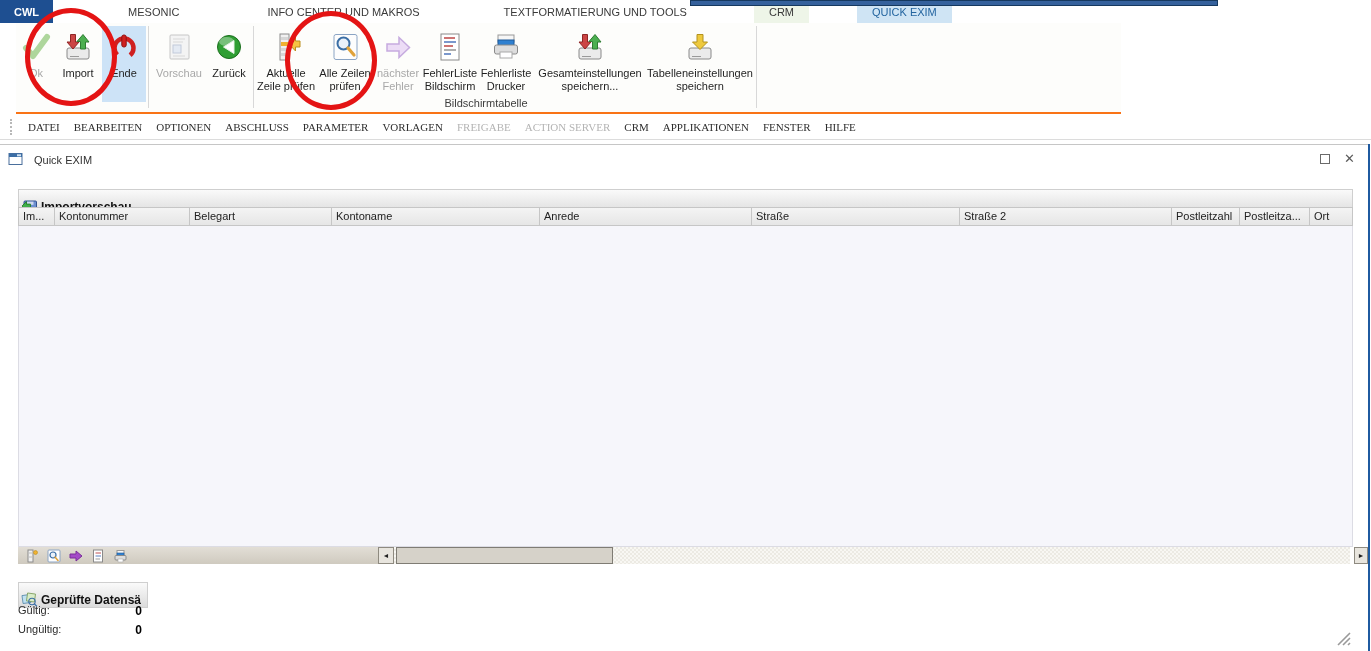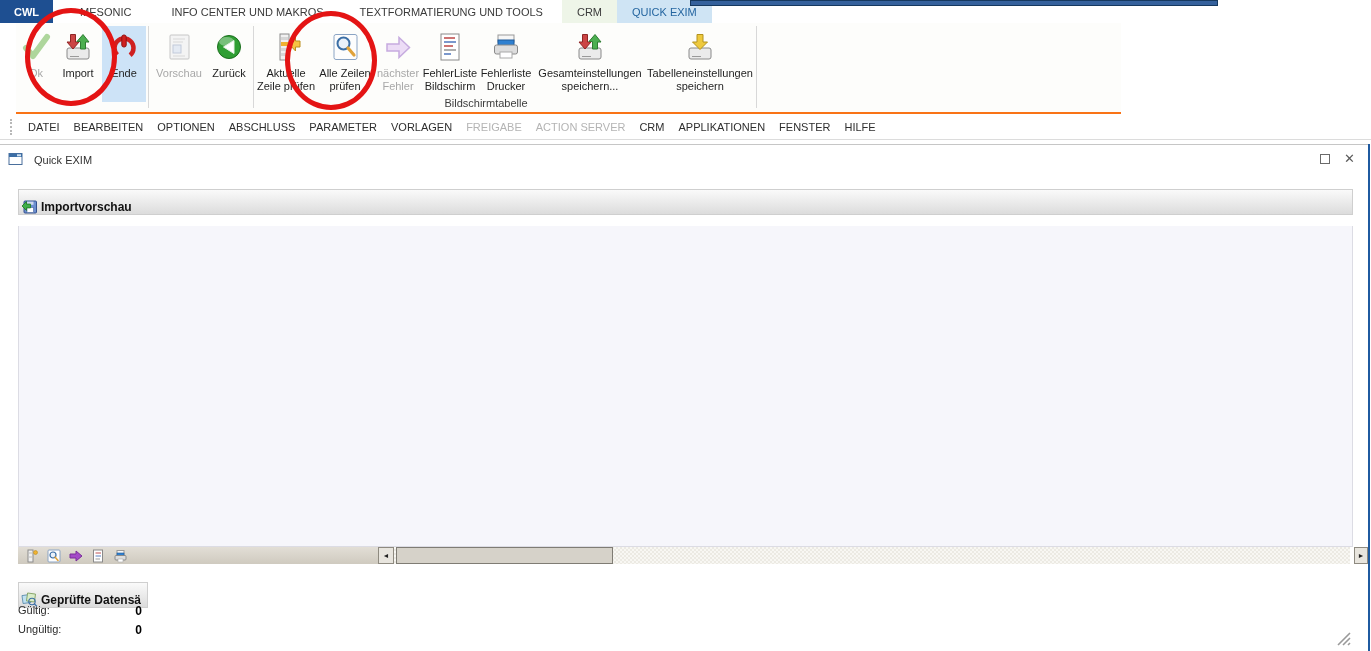--- a/index.html
+++ b/index.html
@@ -1,21 +1,21 @@
 <!DOCTYPE html>
 <html><head>
 <meta charset="utf-8">
 <style>
   * { margin:0; padding:0; box-sizing:border-box; }
   html,body { width:1371px; height:651px; background:#fff; overflow:hidden;
               font-family:"Liberation Sans", sans-serif; font-size:11px; color:#2b2b2b; }
   .abs { position:absolute; }
 
   
-  .tabstrip { top:0; left:0; width:1371px; height:23px; display:flex; align-items:stretch; background:#fff; }
+  .tabstrip { top:0; left:0; width:1371px; height:23px; display:flex; align-items:stretch; background:#fff;gap:48px; }
   .tab { display:flex; align-items:center; padding:0 15px; color:#3a3a3a; cursor:default; white-space:nowrap; }
   .tab-cwl { background:#1e4f91; color:#fff; font-weight:bold; padding:0 14px; }
   .tab-crm { background:#eef5e8; }
   .tab-active { background:#cfe4f4; color:#2566a0; }
   .topbar-blue { top:0; left:690px; width:528px; height:6px; background:#35619c; border:1px solid #16395f; }
 
   
   .ribbon { top:23px; left:0; width:1105px; height:91px; background:#fdfdfb; border-bottom:2px solid #f97316;margin-left:16px; }
   .ribbon-row { position:absolute; top:3px; left:2px; display:flex; align-items:flex-start; }
   .rbtn { display:flex; flex-direction:column; align-items:center; padding-top:4px; min-height:76px; }
@@ -25,21 +25,21 @@
   .rbtn.highlight { background:#cde3f7; }
   .rsep { width:1px; background:#d8d8d8; height:82px; margin:0 2px; align-self:flex-start; }
   .w36{width:36px}.w48{width:48px}.w44{width:44px}.w56{width:56px}.w60{width:60px}.w58{width:58px}
   .w48b{width:48px}.w108{width:108px}.w112{width:112px}
   .group-label { position:absolute; top:74px; left:390px; width:160px; text-align:center; color:#3c3c3c; }
 
   
   .menubar { top:114px; left:0; width:1371px; height:26px; background:#fff; border-bottom:1px solid #dcdcdc;
              display:flex; align-items:center; padding-left:10px; }
   .menu-handle { width:3px; height:16px; border-left:2px dotted #b8b8b8; margin-right:8px; }
-  .menu-item { padding:0 7px; color:#2e2e2e; white-space:nowrap; cursor:default; }
+  .menu-item { padding:0 7px; color:#2e2e2e; white-space:nowrap; cursor:default;font-family:Liberation Serif, serif; }
   .menu-item.disabled { color:#b4b4b4; }
 
   
   .win { top:144px; left:0; width:1369px; height:507px; background:#fff; border-top:1px solid #c6c6c6; }
   .titlebar { position:absolute; top:3px; left:0; width:100%; height:24px; display:flex; align-items:center; }
   .title-icon { margin-left:8px; }
   .title-text { margin-left:10px; color:#333; }
   .win-controls { position:absolute; right:14px; top:4px; display:flex; gap:14px; align-items:center; }
   .btn-max { width:10px; height:10px; border:1.5px solid #6a6a6a; display:inline-block; }
   .btn-close { color:#5a5a5a; font-size:13px; line-height:13px; }
@@ -296,20 +296,32 @@
   <div class="section-bar sb-import">
     <svg width="17" height="16" viewBox="0 0 17 16">
       <rect x="3" y="3" width="12.5" height="12" rx="1" fill="#6c8fd0" stroke="#33508e"></rect>
       <rect x="6" y="9.5" width="6.5" height="5" fill="#ffffff" stroke="#33508e" stroke-width="0.5"></rect>
       <rect x="6" y="3.6" width="6.5" height="3.2" fill="#cfd9ee"></rect>
       <path d="M1 8 L5.5 3.5 v2.6 h4 v3.8 h-4 v2.6 z" fill="#3fae49" stroke="#1d7a20" stroke-width="0.8"></path>
     </svg>
     <span>Importvorschau</span>
   </div>
 
+  <div class="thead">
+    <div class="th" style="width:37px">Im...</div>
+    <div class="th" style="width:135px">Kontonummer</div>
+    <div class="th" style="width:142px">Belegart</div>
+    <div class="th" style="width:208px">Kontoname</div>
+    <div class="th" style="width:212px">Anrede</div>
+    <div class="th" style="width:208px">Straße</div>
+    <div class="th" style="width:212px">Straße 2</div>
+    <div class="th" style="width:68px">Postleitzahl</div>
+    <div class="th" style="width:70px">Postleitza...</div>
+    <div class="th" style="flex:1">Ort</div>
+  </div>
 
   <div class="tbody"></div>
 
   <div class="hstrip">
     <div class="hs-track"></div>
     <div class="hs-panel">
       <span class="mini">
         <svg width="14" height="14" viewBox="0 0 14 14">
           <rect x="3" y="1" width="5" height="12" fill="#f0f0f0" stroke="#8c8c8c"></rect>
           <rect x="4" y="3" width="3" height="2" fill="#d6d6d6"></rect>

